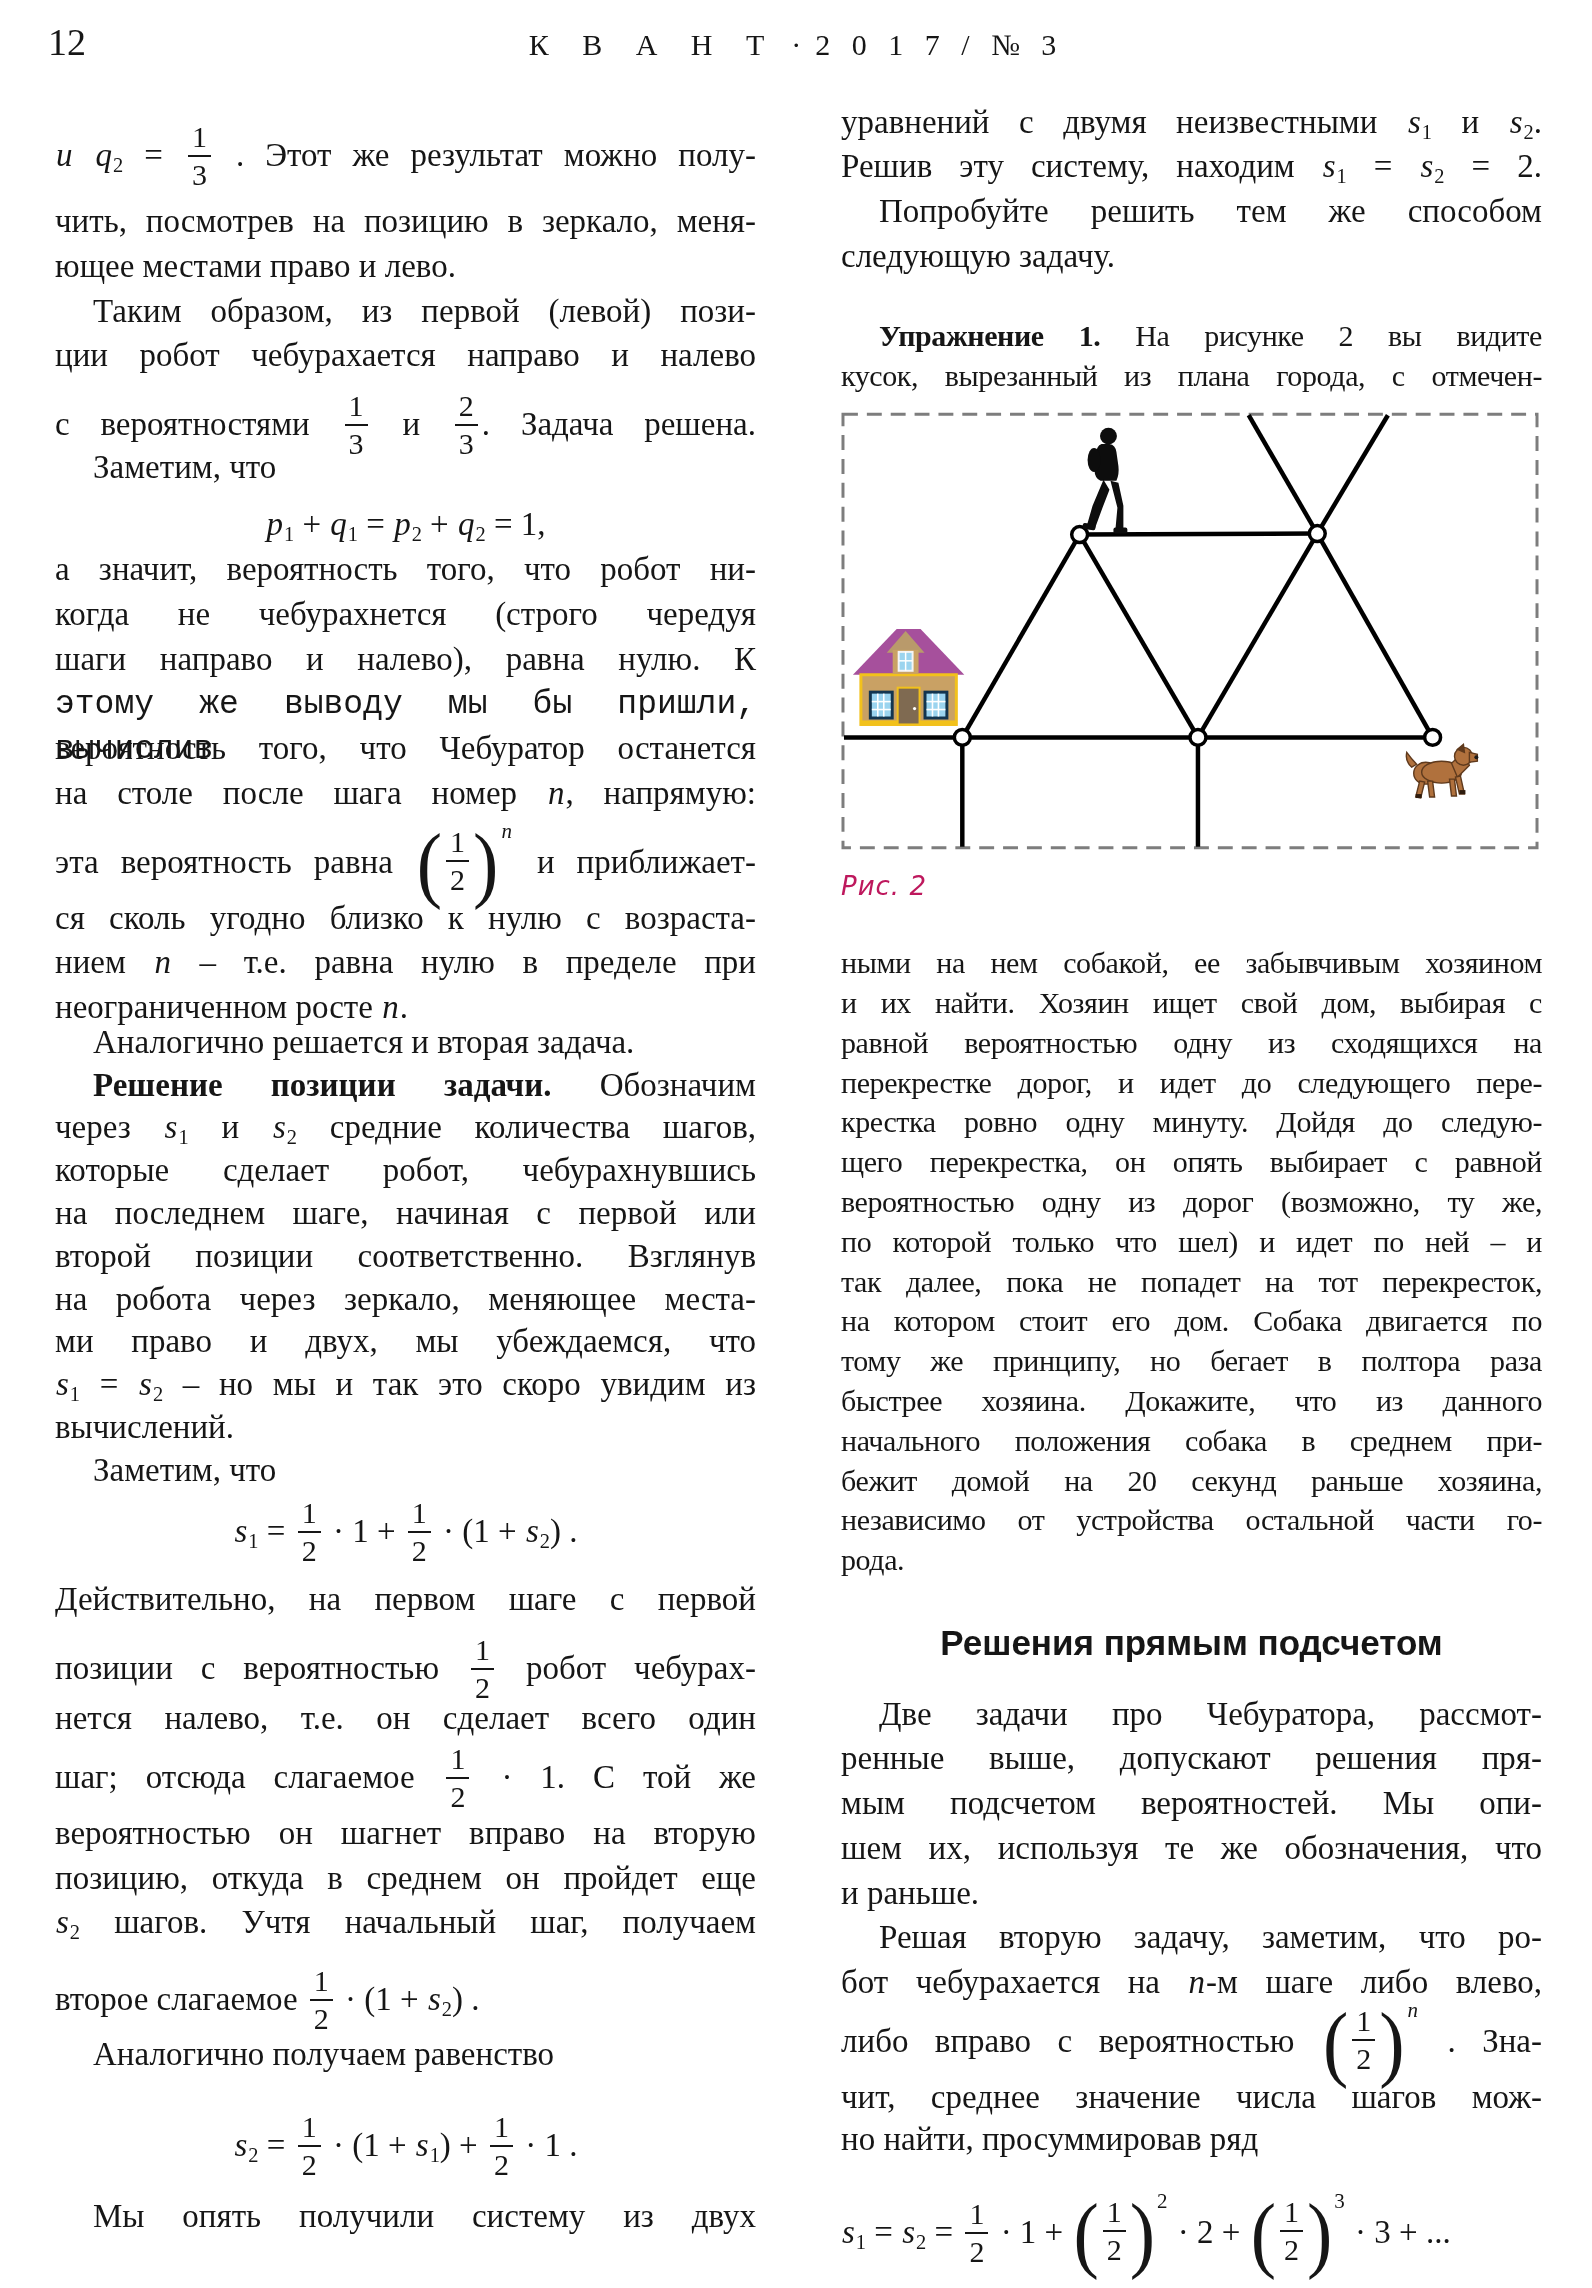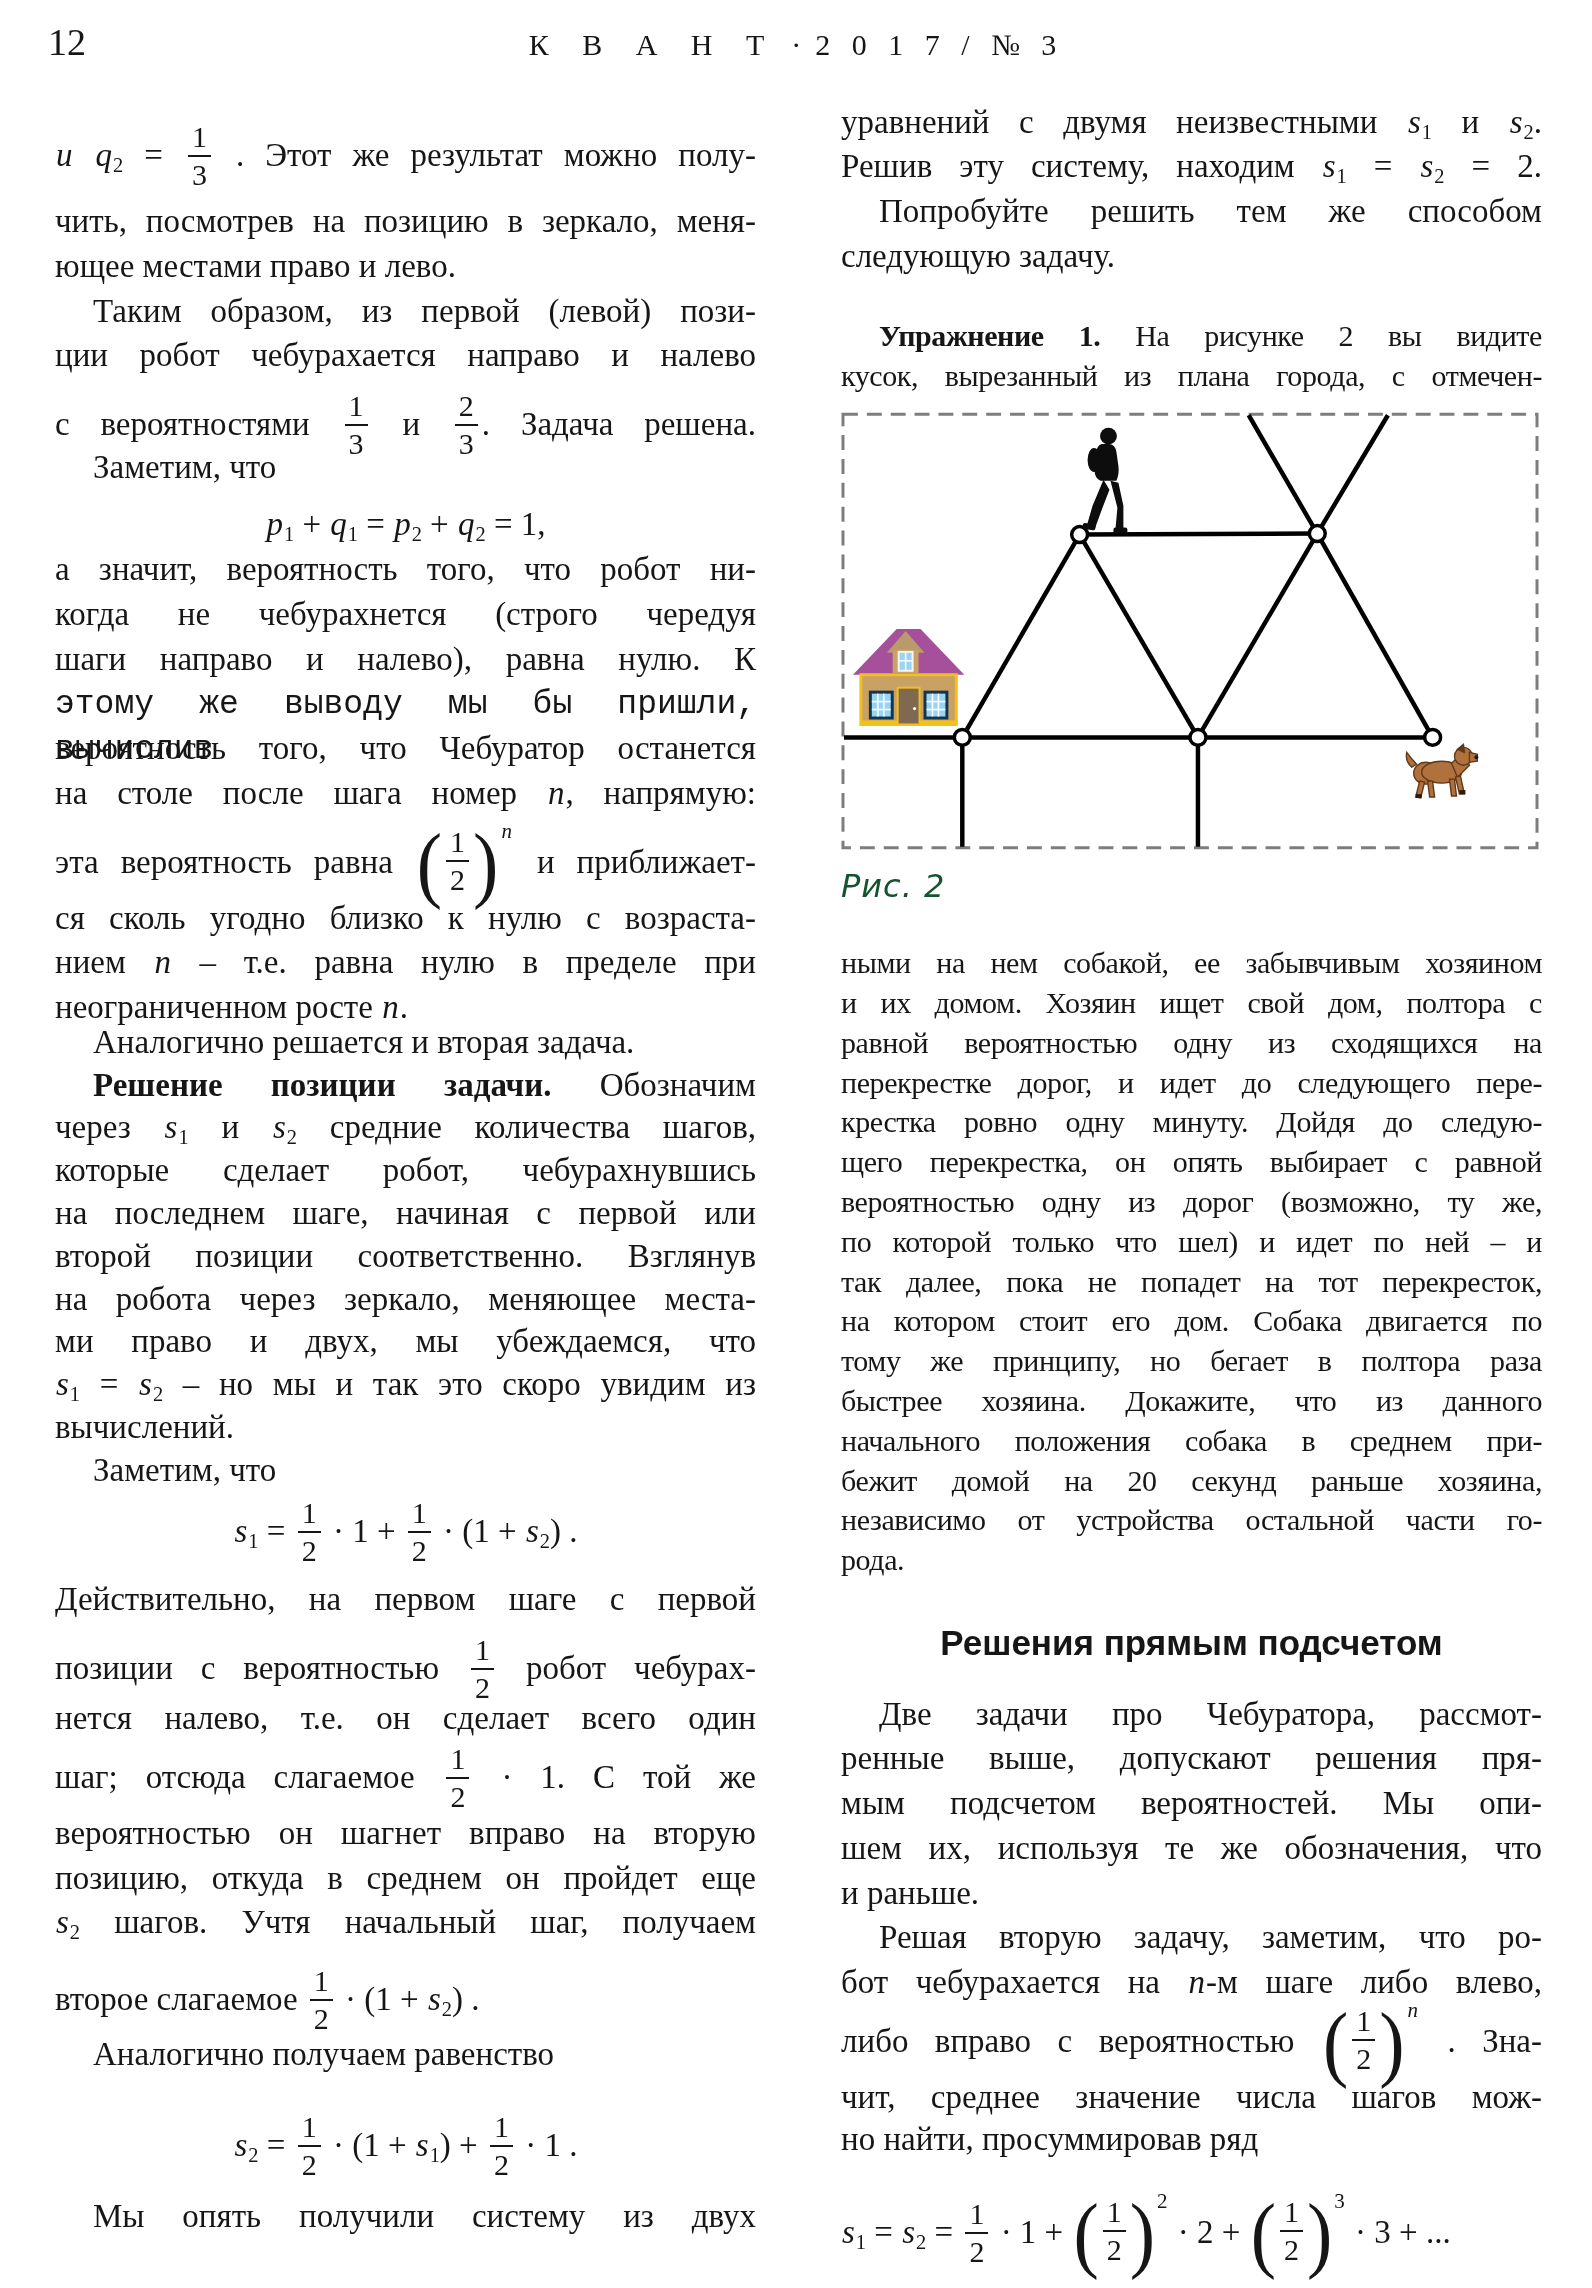--- a/index.html
+++ b/index.html
@@ -14,21 +14,21 @@
   
   .col{position:absolute;top:0;height:2289px;}
   .col-left{left:55px;width:701px;}
   .col-right{left:841px;width:701px;}
   .line{position:absolute;width:100%;font-size:33px;line-height:45px;box-sizing:border-box;}
   .j{text-align:justify;text-align-last:justify;}
   .l{text-align:left;}
   .c{text-align:center;text-align-last:center;}
   .ind{padding-left:38px;}
   .cond{font-size:30px;line-height:40px;letter-spacing:-0.4px;}
-  .cap{font-family:"DejaVu Sans",sans-serif;font-style:italic;font-size:32px;letter-spacing:1px;color:#14532d;}
+  .cap{font-family:"DejaVu Sans",sans-serif;font-style:italic;font-size:26px;letter-spacing:1px;color:#be185d;}
   .head{font-family:"Liberation Sans",sans-serif;font-weight:700;font-size:35px;}
   .bd{font-weight:700;}
   .it{font-style:italic;padding:0 1px;}
   sub{font-size:0.62em;vertical-align:-0.3em;line-height:0;}
   
   .fr{display:inline-block;vertical-align:middle;position:relative;top:-3px;
       text-align:center;font-size:30px;line-height:1.05;margin:0 4px;}
   .fr .fn{display:block;padding:0 4px 2px;}
   .fr .fd{display:block;border-top:2.5px solid #161616;padding:2px 4px 0;}
   
@@ -179,21 +179,21 @@
       </svg>
     </div>
   <div class="line j" style="top: 100px;">уравнений с двумя неизвестными <span class="it">s</span><sub>1</sub> и <span class="it">s</span><sub>2</sub>.</div>
       <div class="line j" style="top: 144px;">Решив эту систему, находим <span class="it">s</span><sub>1</sub> = <span class="it">s</span><sub>2</sub> = 2.</div>
       <div class="line j ind" style="top: 189px;">Попробуйте решить тем же способом</div>
       <div class="line l" style="top: 234px;">следующую задачу.</div>
       <div class="line j ind cond" style="top: 316px;"><span class="bd">Упражнение 1.</span>  На рисунке 2 вы видите</div>
       <div class="line j cond" style="top: 356px;">кусок, вырезанный из плана города, с отмечен-</div>
       <div class="line l cap" style="top: 864px;">Рис. 2</div>
       <div class="line j cond" style="top: 943px;">ными на нем собакой, ее забывчивым хозяином</div>
-      <div class="line j cond" style="top: 983px;">и их домом. Хозяин ищет свой дом, полтора с</div>
+      <div class="line j cond" style="top: 983px;">и их найти. Хозяин ищет свой дом, выбирая с</div>
       <div class="line j cond" style="top: 1023px;">равной вероятностью одну из сходящихся на</div>
       <div class="line j cond" style="top: 1063px;">перекрестке дорог, и идет до следующего пере-</div>
       <div class="line j cond" style="top: 1102px;">крестка ровно одну минуту. Дойдя до следую-</div>
       <div class="line j cond" style="top: 1142px;">щего перекрестка, он опять выбирает с равной</div>
       <div class="line j cond" style="top: 1182px;">вероятностью одну из дорог (возможно, ту же,</div>
       <div class="line j cond" style="top: 1222px;">по которой только что шел) и идет по ней – и</div>
       <div class="line j cond" style="top: 1262px;">так далее, пока не попадет на тот перекресток,</div>
       <div class="line j cond" style="top: 1301px;">на котором стоит его дом. Собака двигается по</div>
       <div class="line j cond" style="top: 1341px;">тому же принципу, но бегает в полтора раза</div>
       <div class="line j cond" style="top: 1381px;">быстрее хозяина. Докажите, что из данного</div>

